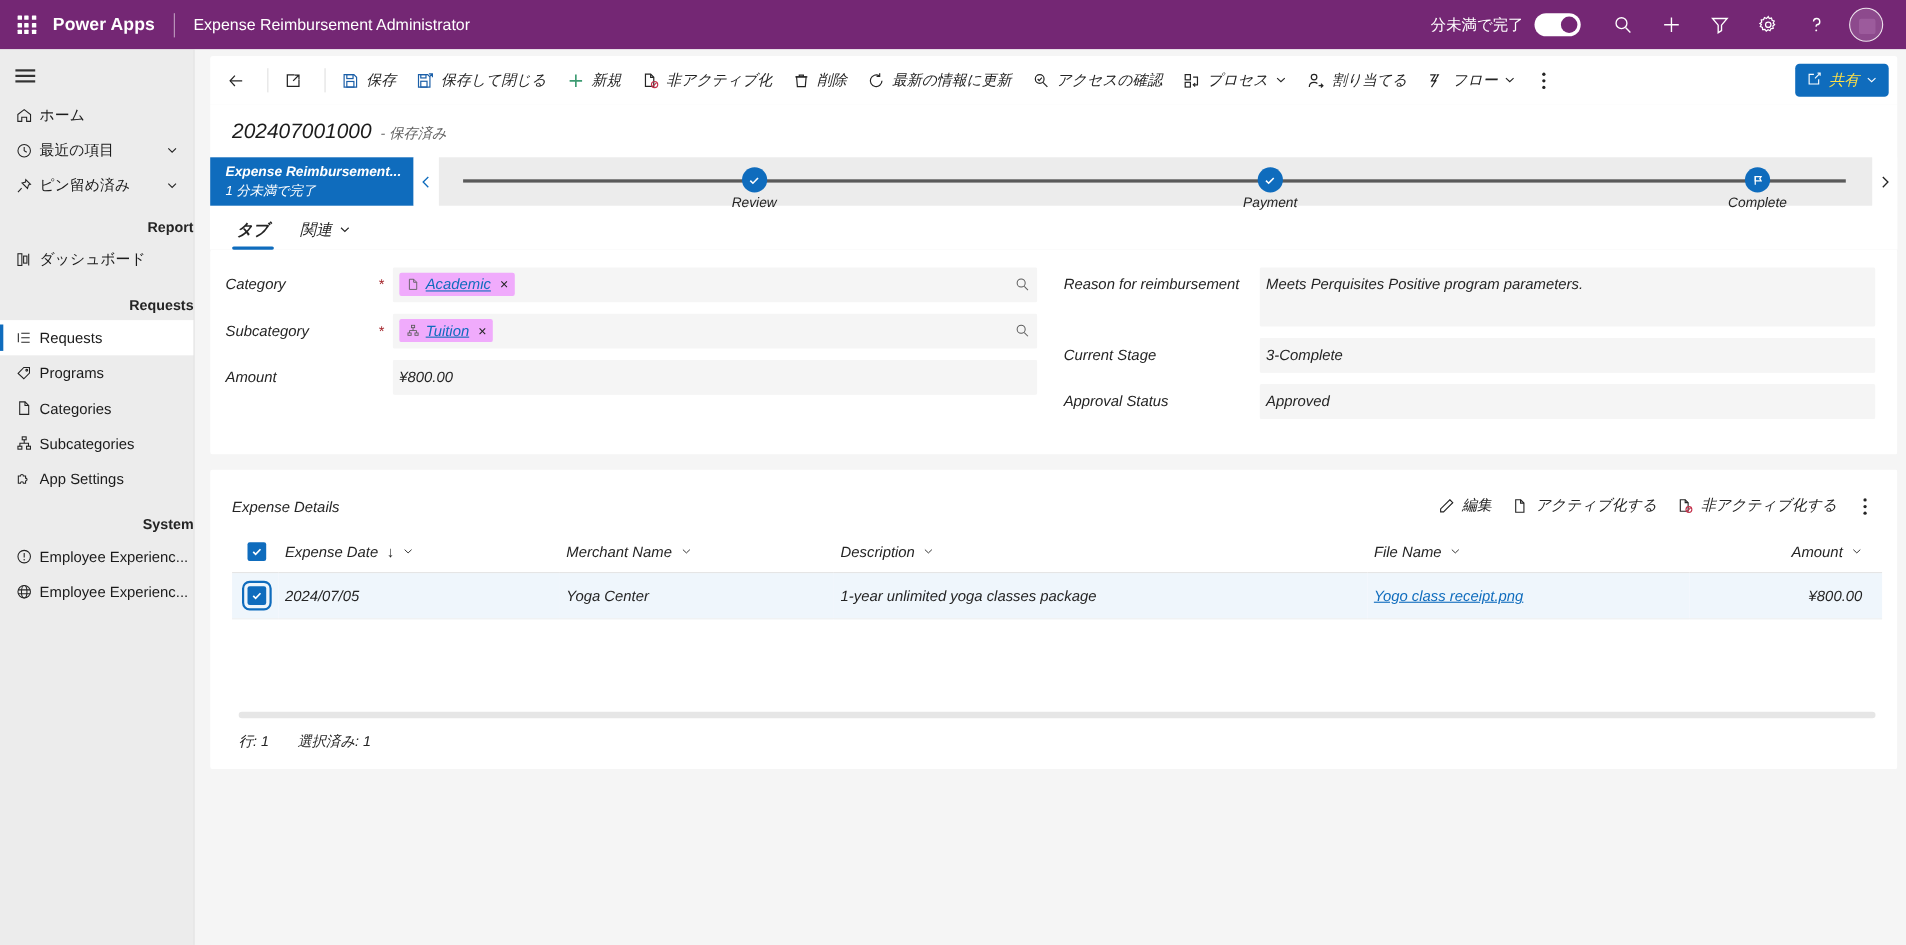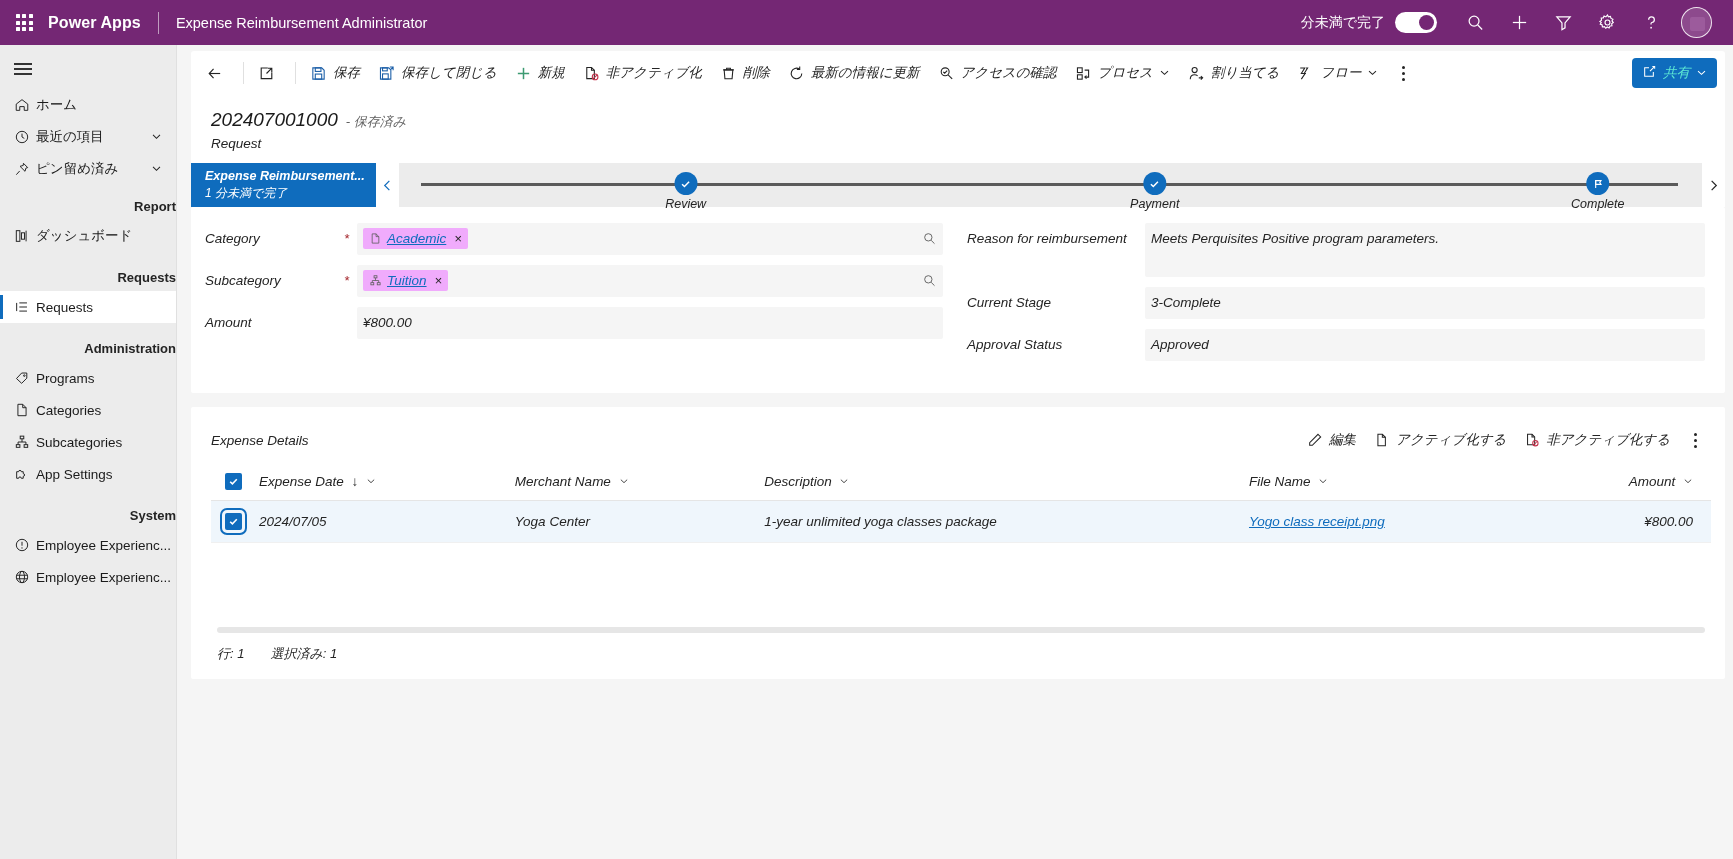--- a/index.html
+++ b/index.html
@@ -93,21 +93,21 @@
   .cmd .ci { display: flex; align-items: center; margin-right: 6px; }
   .cmd-sep { width: 1px; height: 22px; background: #e0e0e0; margin: 0 5px; }
   .cmd-chev { margin-left: 6px; }
   .ellipsis-btn { width: 32px; height: 32px; display: flex; align-items: center; justify-content: center; cursor: pointer; border-radius: 3px; }
   .ellipsis-btn i { width: 3px; height: 3px; background: #242424; border-radius: 50%; position: relative; display: block; }
   .ellipsis-btn i::before, .ellipsis-btn i::after {
     content: ""; position: absolute; left: 0; width: 3px; height: 3px; background: #242424; border-radius: 50%;
   }
   .ellipsis-btn i::before { top: -6px; } .ellipsis-btn i::after { top: 6px; }
   .share-btn {
-    margin-left: auto; background: #0f6cbd; color: #5eead4; height: 30px; border-radius: 4px;
+    margin-left: auto; background: #0f6cbd; color: #fde047; height: 30px; border-radius: 4px;
     display: flex; align-items: center; padding: 4px 10px; font-size: 13.5px; cursor: pointer;
   }
   .share-btn .ci { margin-right: 6px; }
 
   
   .rec-card { background: #fff; padding: 14px 0 0 0; }
   .rec-title { padding: 0 20px; display: flex; align-items: baseline; }
   .rec-id { font-size: 19px; color: #1b1b1b; font-weight: 400; }
   .rec-state { font-size: 13px; color: #616161; margin-left: 8px; }
   .rec-sub { padding: 5px 20px 0 20px; font-size: 13.5px; color: #242424; }
@@ -333,21 +333,20 @@
         <svg width="16" height="16" viewBox="0 0 18 18" fill="none" stroke="#242424" stroke-width="1.1">
             <line x1="3" y1="4.4" x2="3" y2="13.6"></line>
             <line x1="6" y1="4.4" x2="14.6" y2="4.4"></line>
             <line x1="6" y1="9" x2="14.6" y2="9"></line>
             <line x1="6" y1="13.6" x2="14.6" y2="13.6"></line>
           </svg>
       </span>
       <span class="navlabel">Requests</span>
     </div>
 
-    <div class="navgroup tight">Administration</div>
     <div class="navitem">
       <span class="navicon">
         <svg width="16" height="16" viewBox="0 0 18 18" fill="none" stroke="#242424" stroke-width="1.1">
             <path d="M2.8 9.6L8.6 3.4h5.8v5.8L8.6 15z"></path>
             <circle cx="11.6" cy="6.3" r=".9"></circle>
           </svg>
       </span>
       <span class="navlabel">Programs</span>
     </div>
     <div class="navitem">
@@ -565,21 +564,20 @@
               </svg>
           </span>
         </div>
       </div>
 
       <div class="rec-card">
         <div class="rec-title">
           <span class="rec-id">202407001000</span>
           <span class="rec-state">- 保存済み</span>
         </div>
-        <div class="rec-sub">Request</div>
 
         <div class="bpf">
           <div class="bpf-stage-active">
             <div class="l1">Expense Reimbursement...</div>
             <div class="l2">1 分未満で完了</div>
           </div>
           <div class="bpf-arrowbtn">
             <svg width="13" height="13" viewBox="0 0 14 14" fill="none" stroke="#0f6cbd" stroke-width="1.3">
                 <path d="M9 2L4 7l5 5"></path>
               </svg>
@@ -615,20 +613,33 @@
               <div class="bpf-nodelabel">Complete</div>
             </div>
           </div>
           <div class="bpf-next">
             <svg width="13" height="13" viewBox="0 0 14 14" fill="none" stroke="#242424" stroke-width="1.3">
                 <path d="M5 2l5 5-5 5"></path>
               </svg>
           </div>
         </div>
 
+        <div class="tabs">
+          <div class="tab active">
+            <span>タブ</span>
+          </div>
+          <div class="tab">
+            <span>関連</span>
+            <span style="margin-left:6px">
+              <svg width="11" height="11" viewBox="0 0 12 12" fill="none" stroke="#242424" stroke-width="1.1">
+                  <path d="M2.2 4.4L6 8l3.8-3.6"></path>
+                </svg>
+            </span>
+          </div>
+        </div>
       </div>
 
       <div class="scrollarea">
 
         <div class="formcard">
           <div class="formgrid">
 
             <div class="fcol">
 
               <div class="frow">

